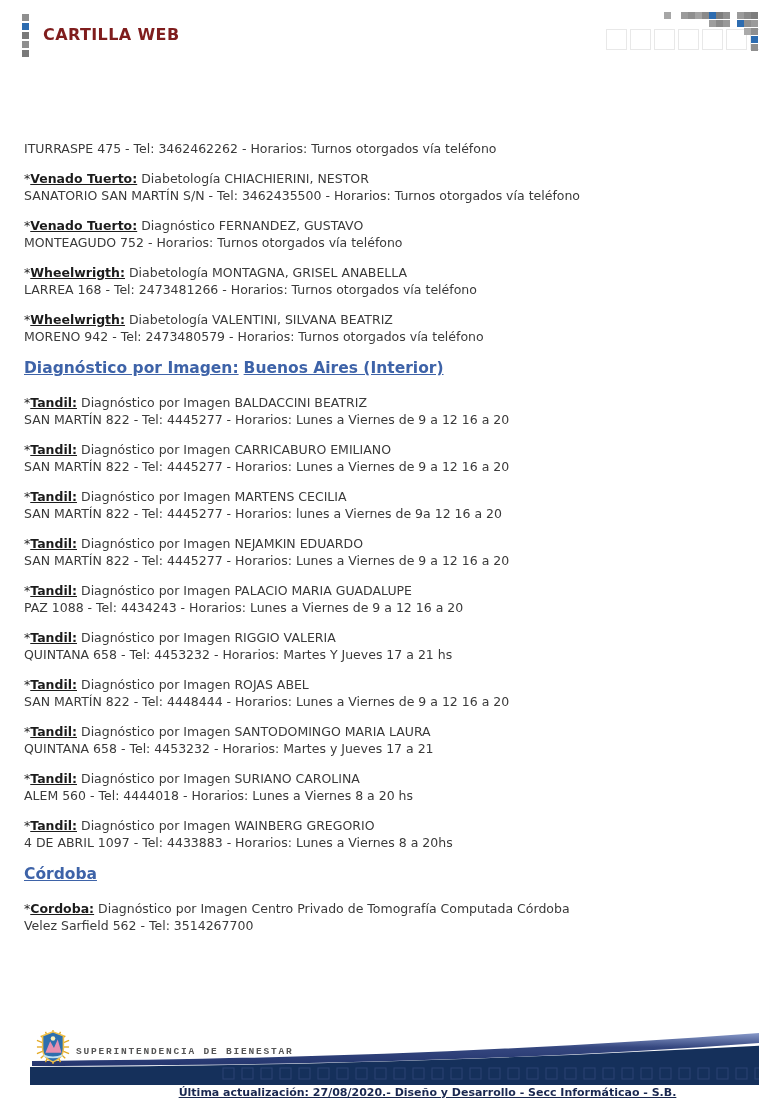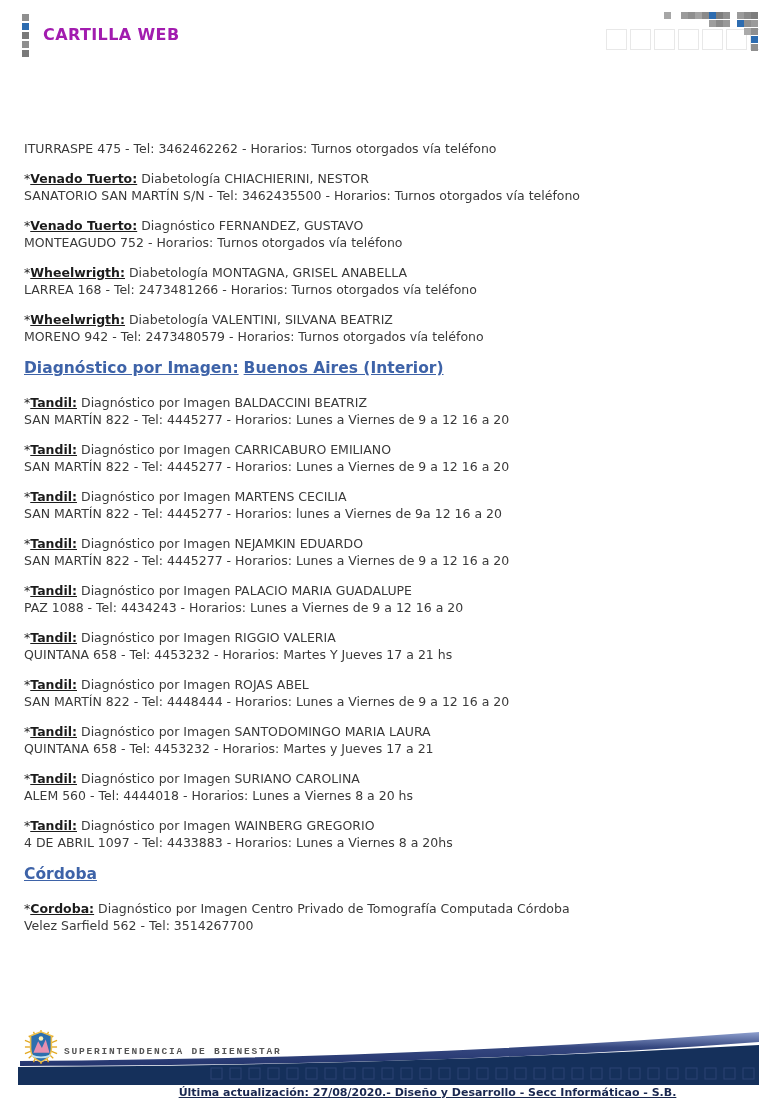--- a/index.html
+++ b/index.html
@@ -7,34 +7,34 @@
     width:759px;height:1101px;position:relative;overflow:hidden;
     background:#ffffff;color:#3a3a3a;
     font-family:"DejaVu Sans","Liberation Sans",sans-serif;
   }
   
   .header{position:absolute;top:12px;left:22px;display:flex;align-items:center;gap:14px;}
   .sq-stack{display:flex;flex-direction:column;gap:2px;padding-top:2px;}
   .sq{width:7px;height:7px;background:#8f8f8f;}
   .sq.b{background:#2d6cb0;}
   .sq.d{background:#7a7a7a;}
-  .app-title{color:#a21caf;font-weight:bold;font-size:16px;letter-spacing:.4px;}
+  .app-title{color:#7f1d1d;font-weight:bold;font-size:16px;letter-spacing:.4px;}
   
   .deco{position:absolute;top:0;left:0;width:759px;height:62px;pointer-events:none;}
   .px{position:absolute;width:7px;height:7px;}
   .ox{position:absolute;width:19px;height:19px;border:1px solid #e8e8e8;}
   
   .content{position:absolute;top:140px;left:24px;right:14px;font-size:12.5px;line-height:17px;}
   .content p{margin:0 0 13px 0;}
   .city{font-weight:bold;text-decoration:underline;color:#1c1c1c;}
   .star{color:#1c1c1c;}
   h2.sec{font-size:15.5px;line-height:20px;margin:8px 0 16px 0;font-weight:bold;}
   .hlink{color:#3e63a8;text-decoration:underline;cursor:pointer;margin-right:5px;}
   
-  .footer{position:absolute;left:0;top:1028px;width:704px;height:57px;}
+  .footer{position:absolute;left:12px;top:1028px;width:704px;height:57px;}
   .swoosh{position:absolute;left:0;top:0;}
   .emblem{position:absolute;left:22px;top:2px;}
   .logo-text{
     position:absolute;left:64px;top:18px;
     font-family:"Liberation Mono","DejaVu Sans Mono",monospace;
     font-size:9.5px;font-weight:bold;color:#555;letter-spacing:1.8px;white-space:nowrap;
   }
   .bottombar{
     position:absolute;left:0;top:1086px;width:759px;height:15px;text-align:center;
     font-size:11px;font-weight:bold;color:#1a2850;background:#fff;margin-left:48px;

